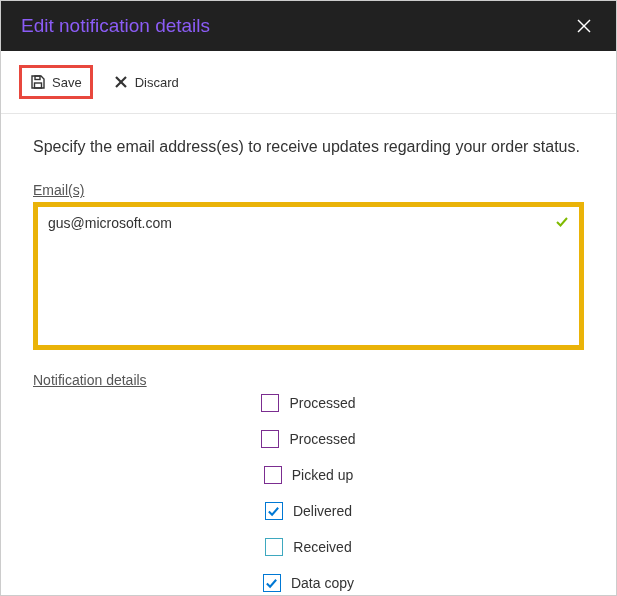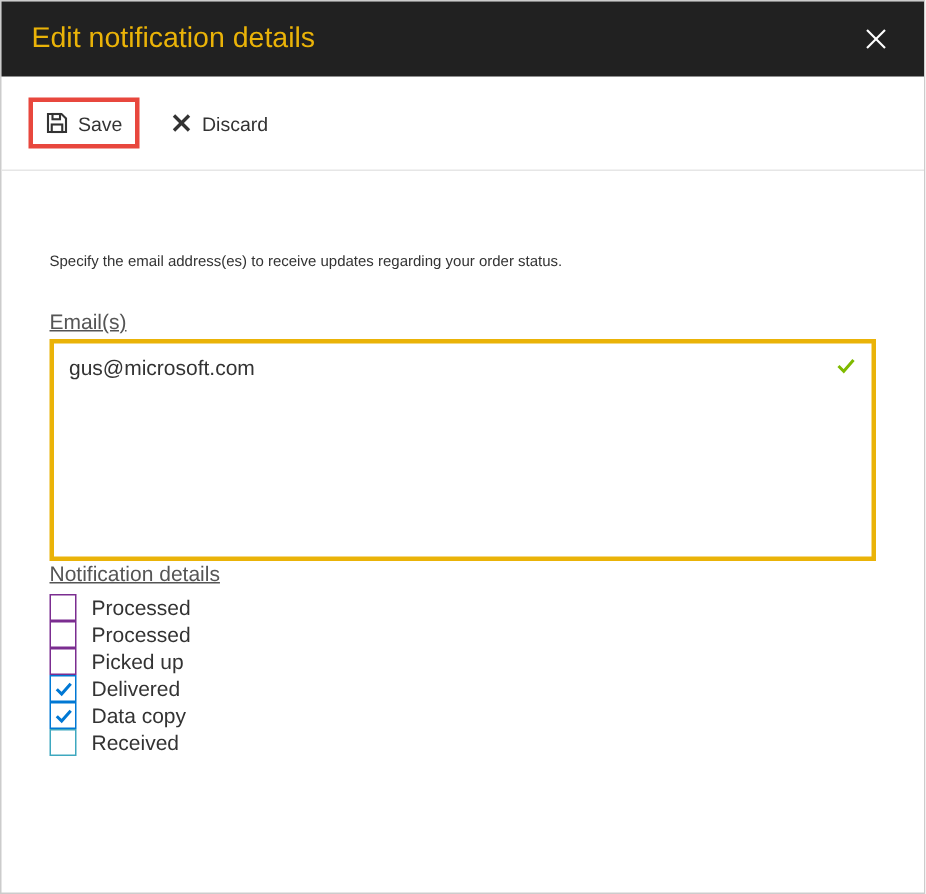--- a/index.html
+++ b/index.html
@@ -16,21 +16,21 @@
       background: #fff;
       overflow: hidden;
     }
     .outer {
       border: 1px solid #ccc;
       width: 617px;
       height: 596px;
     }
     .header {
       background: #212121;
-      color: #eab308;
+      color: #8b5cf6;
       height: 50px;
       display: flex;
       align-items: center;
       justify-content: space-between;
       padding: 0 16px 0 20px;
     }
     .header-title {
       font-size: 19px;
       font-weight: 300;
     }
@@ -69,58 +69,59 @@
       width: 16px;
       height: 16px;
     }
     .save-highlight {
       border: 3px solid #e8473d;
     }
     .content {
       padding: 22px 32px 0 32px;
     }
     .instruction {
-      font-size: 10px;
+      font-size: 16px;
       color: #333;
       margin-bottom: 24px;
       line-height: 1.4;
-      margin-top: 32px;
     }
     .field-label {
       font-size: 14px;
       color: #555;
       margin-bottom: 4px;
       text-decoration: underline;
     }
     .emails-box {
-      border: 3px solid #eab308;
+      border: 5px solid #eab308;
       width: 100%;
       height: 148px;
       padding: 8px 10px;
       position: relative;
+      margin-bottom: 22px;
     }
     .email-value {
       font-size: 14px;
       color: #333;
     }
     .checkmark {
       position: absolute;
       right: 10px;
       top: 8px;
       color: #7fba00;
     }
     .checkmark svg {
       width: 14px;
       height: 14px;
     }
     .status-list {
       display: flex;
       flex-direction: column;
-      gap: 0;
+      gap: 18px;
       margin-top: 6px;
+      align-items: center;
     }
     .status-item {
       display: flex;
       align-items: center;
       gap: 10px;
       cursor: pointer;
     }
     .checkbox {
       width: 18px;
       height: 18px;
@@ -211,28 +212,28 @@
       <div class="status-item">
         <div class="checkbox blue">
           <svg viewBox="0 0 14 14" stroke="#0078d4" stroke-width="2.2" fill="none">
             <polyline points="2,7 5.5,10.5 12,3"></polyline>
           </svg>
         </div>
         <span class="status-label">Delivered</span>
       </div>
 
       <div class="status-item">
+        <div class="checkbox teal"></div>
+        <span class="status-label">Received</span>
+      </div>
+
+      <div class="status-item">
         <div class="checkbox blue">
           <svg viewBox="0 0 14 14" stroke="#0078d4" stroke-width="2.2" fill="none">
             <polyline points="2,7 5.5,10.5 12,3"></polyline>
           </svg>
         </div>
         <span class="status-label">Data copy</span>
       </div>
 
-      <div class="status-item">
-        <div class="checkbox teal"></div>
-        <span class="status-label">Received</span>
-      </div>
-
     </div>
   </div>
 </div>
 
 </body></html>

